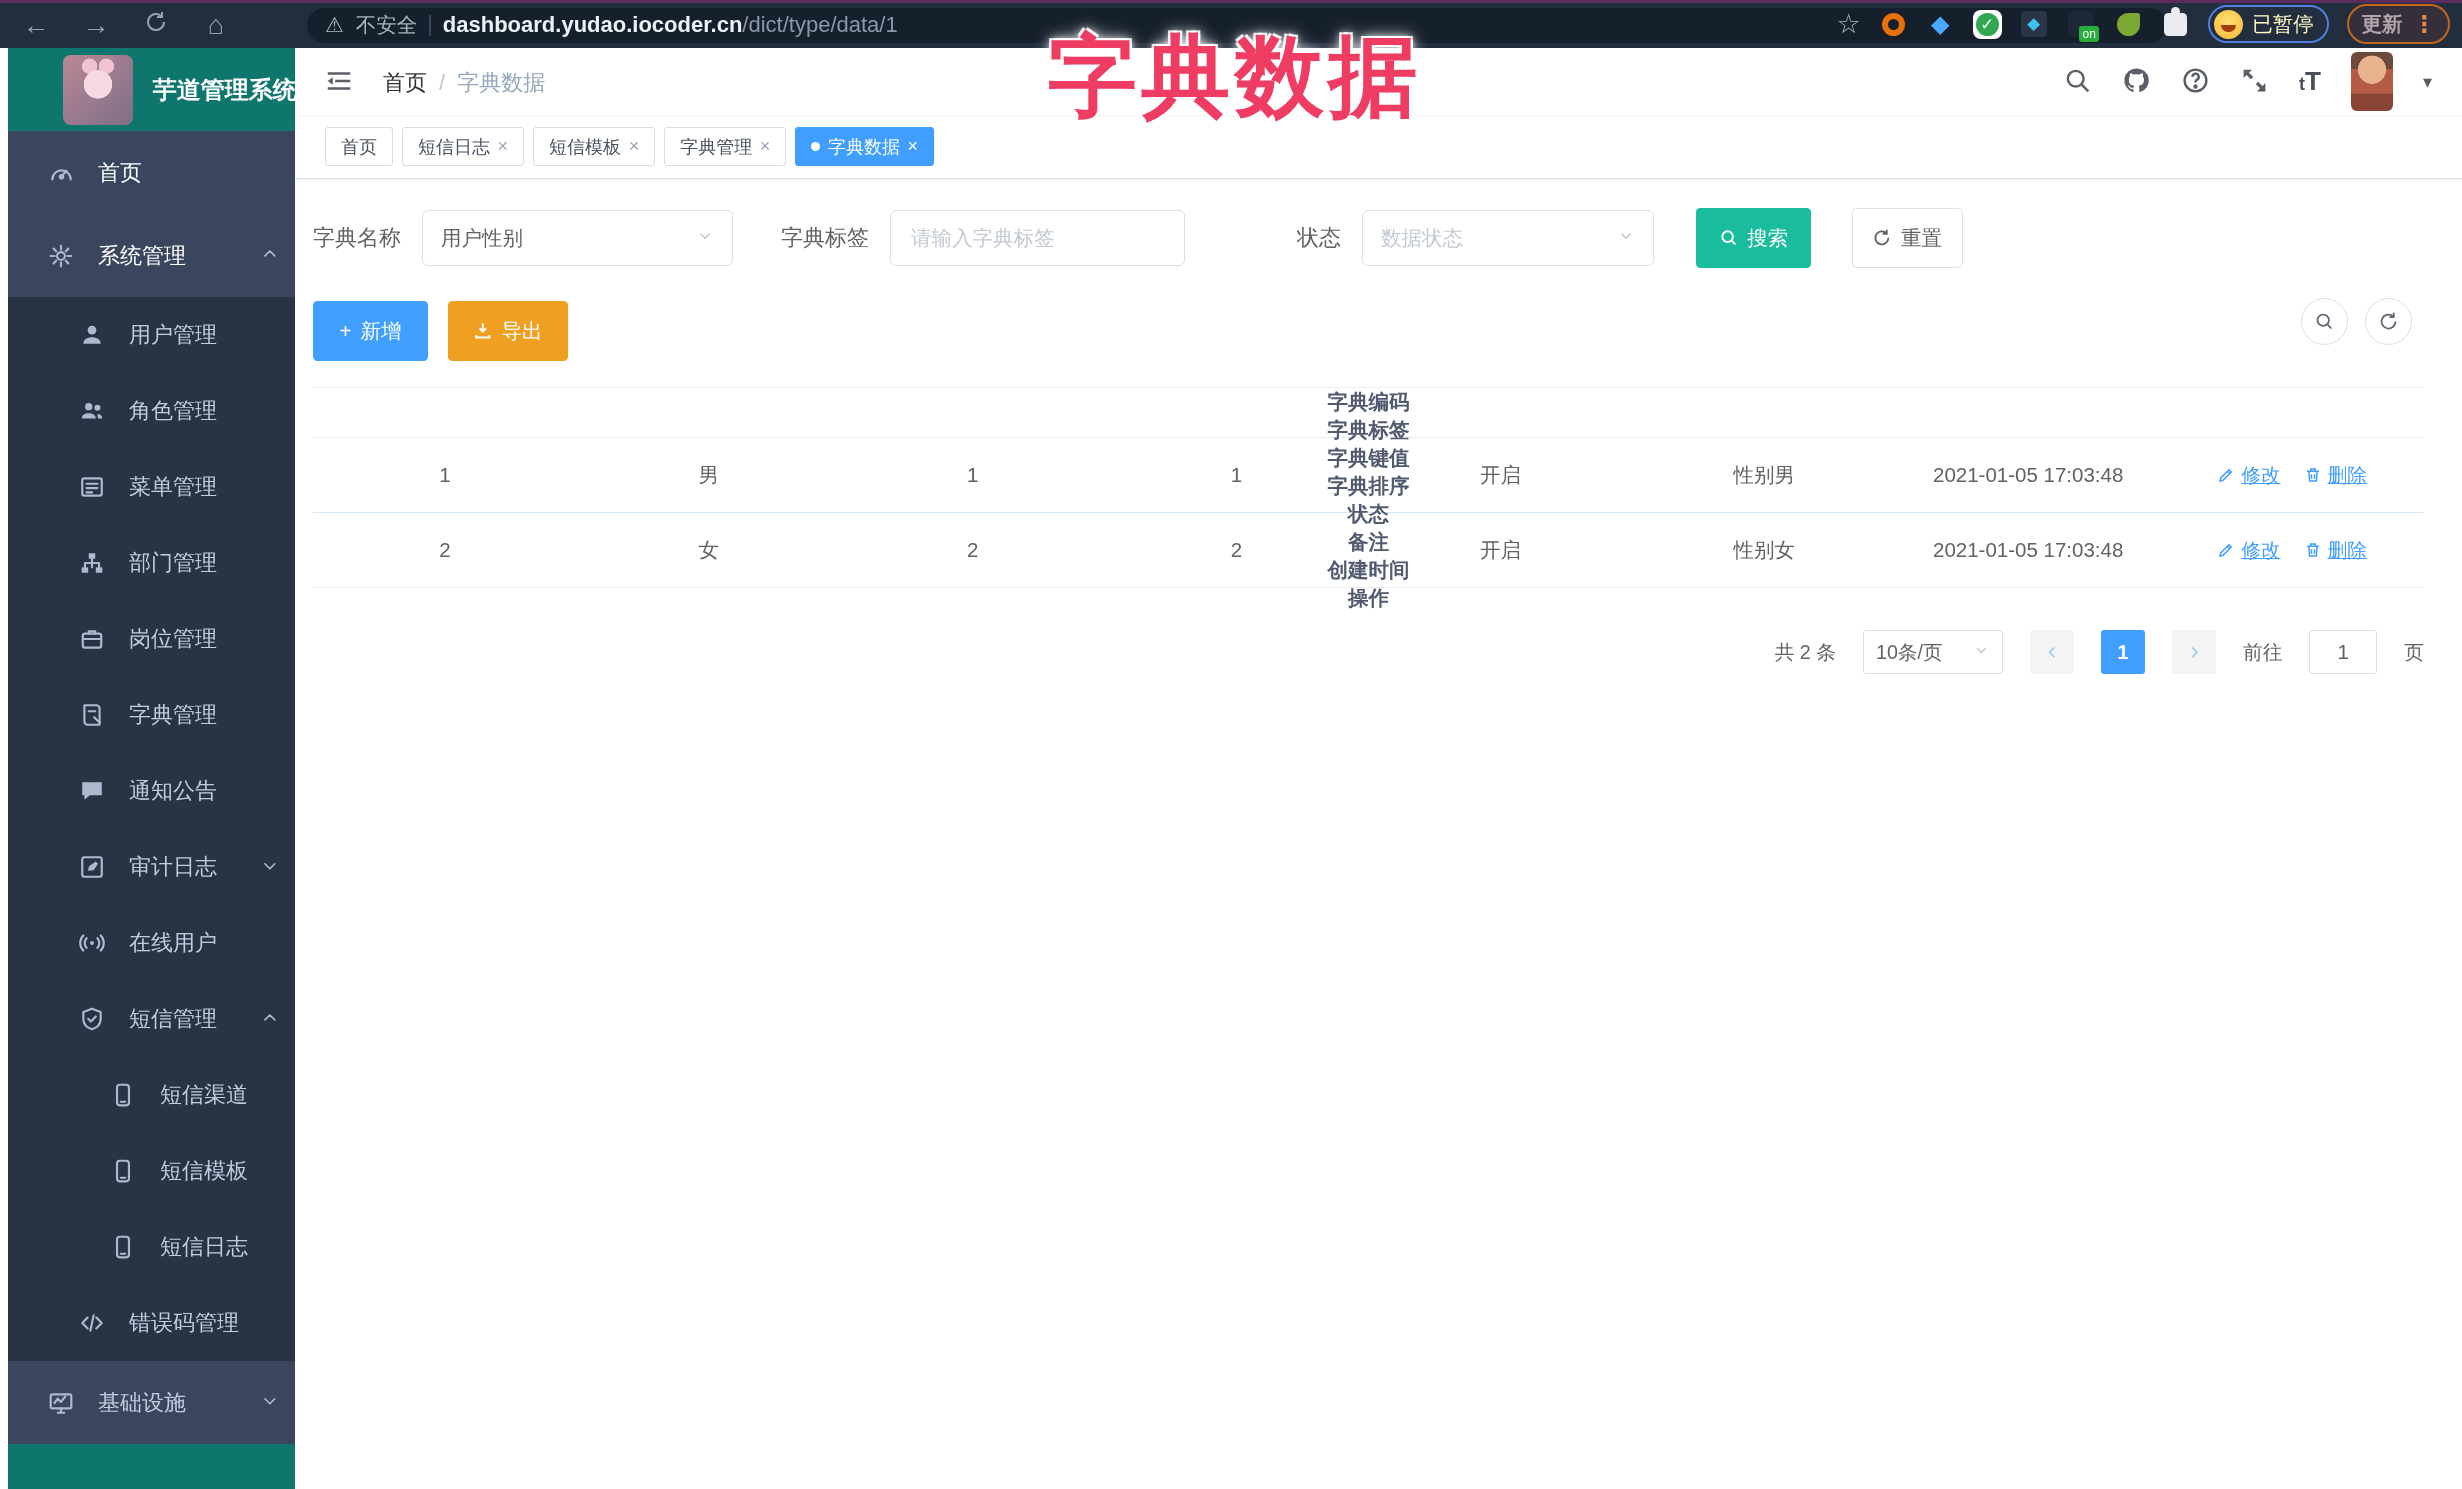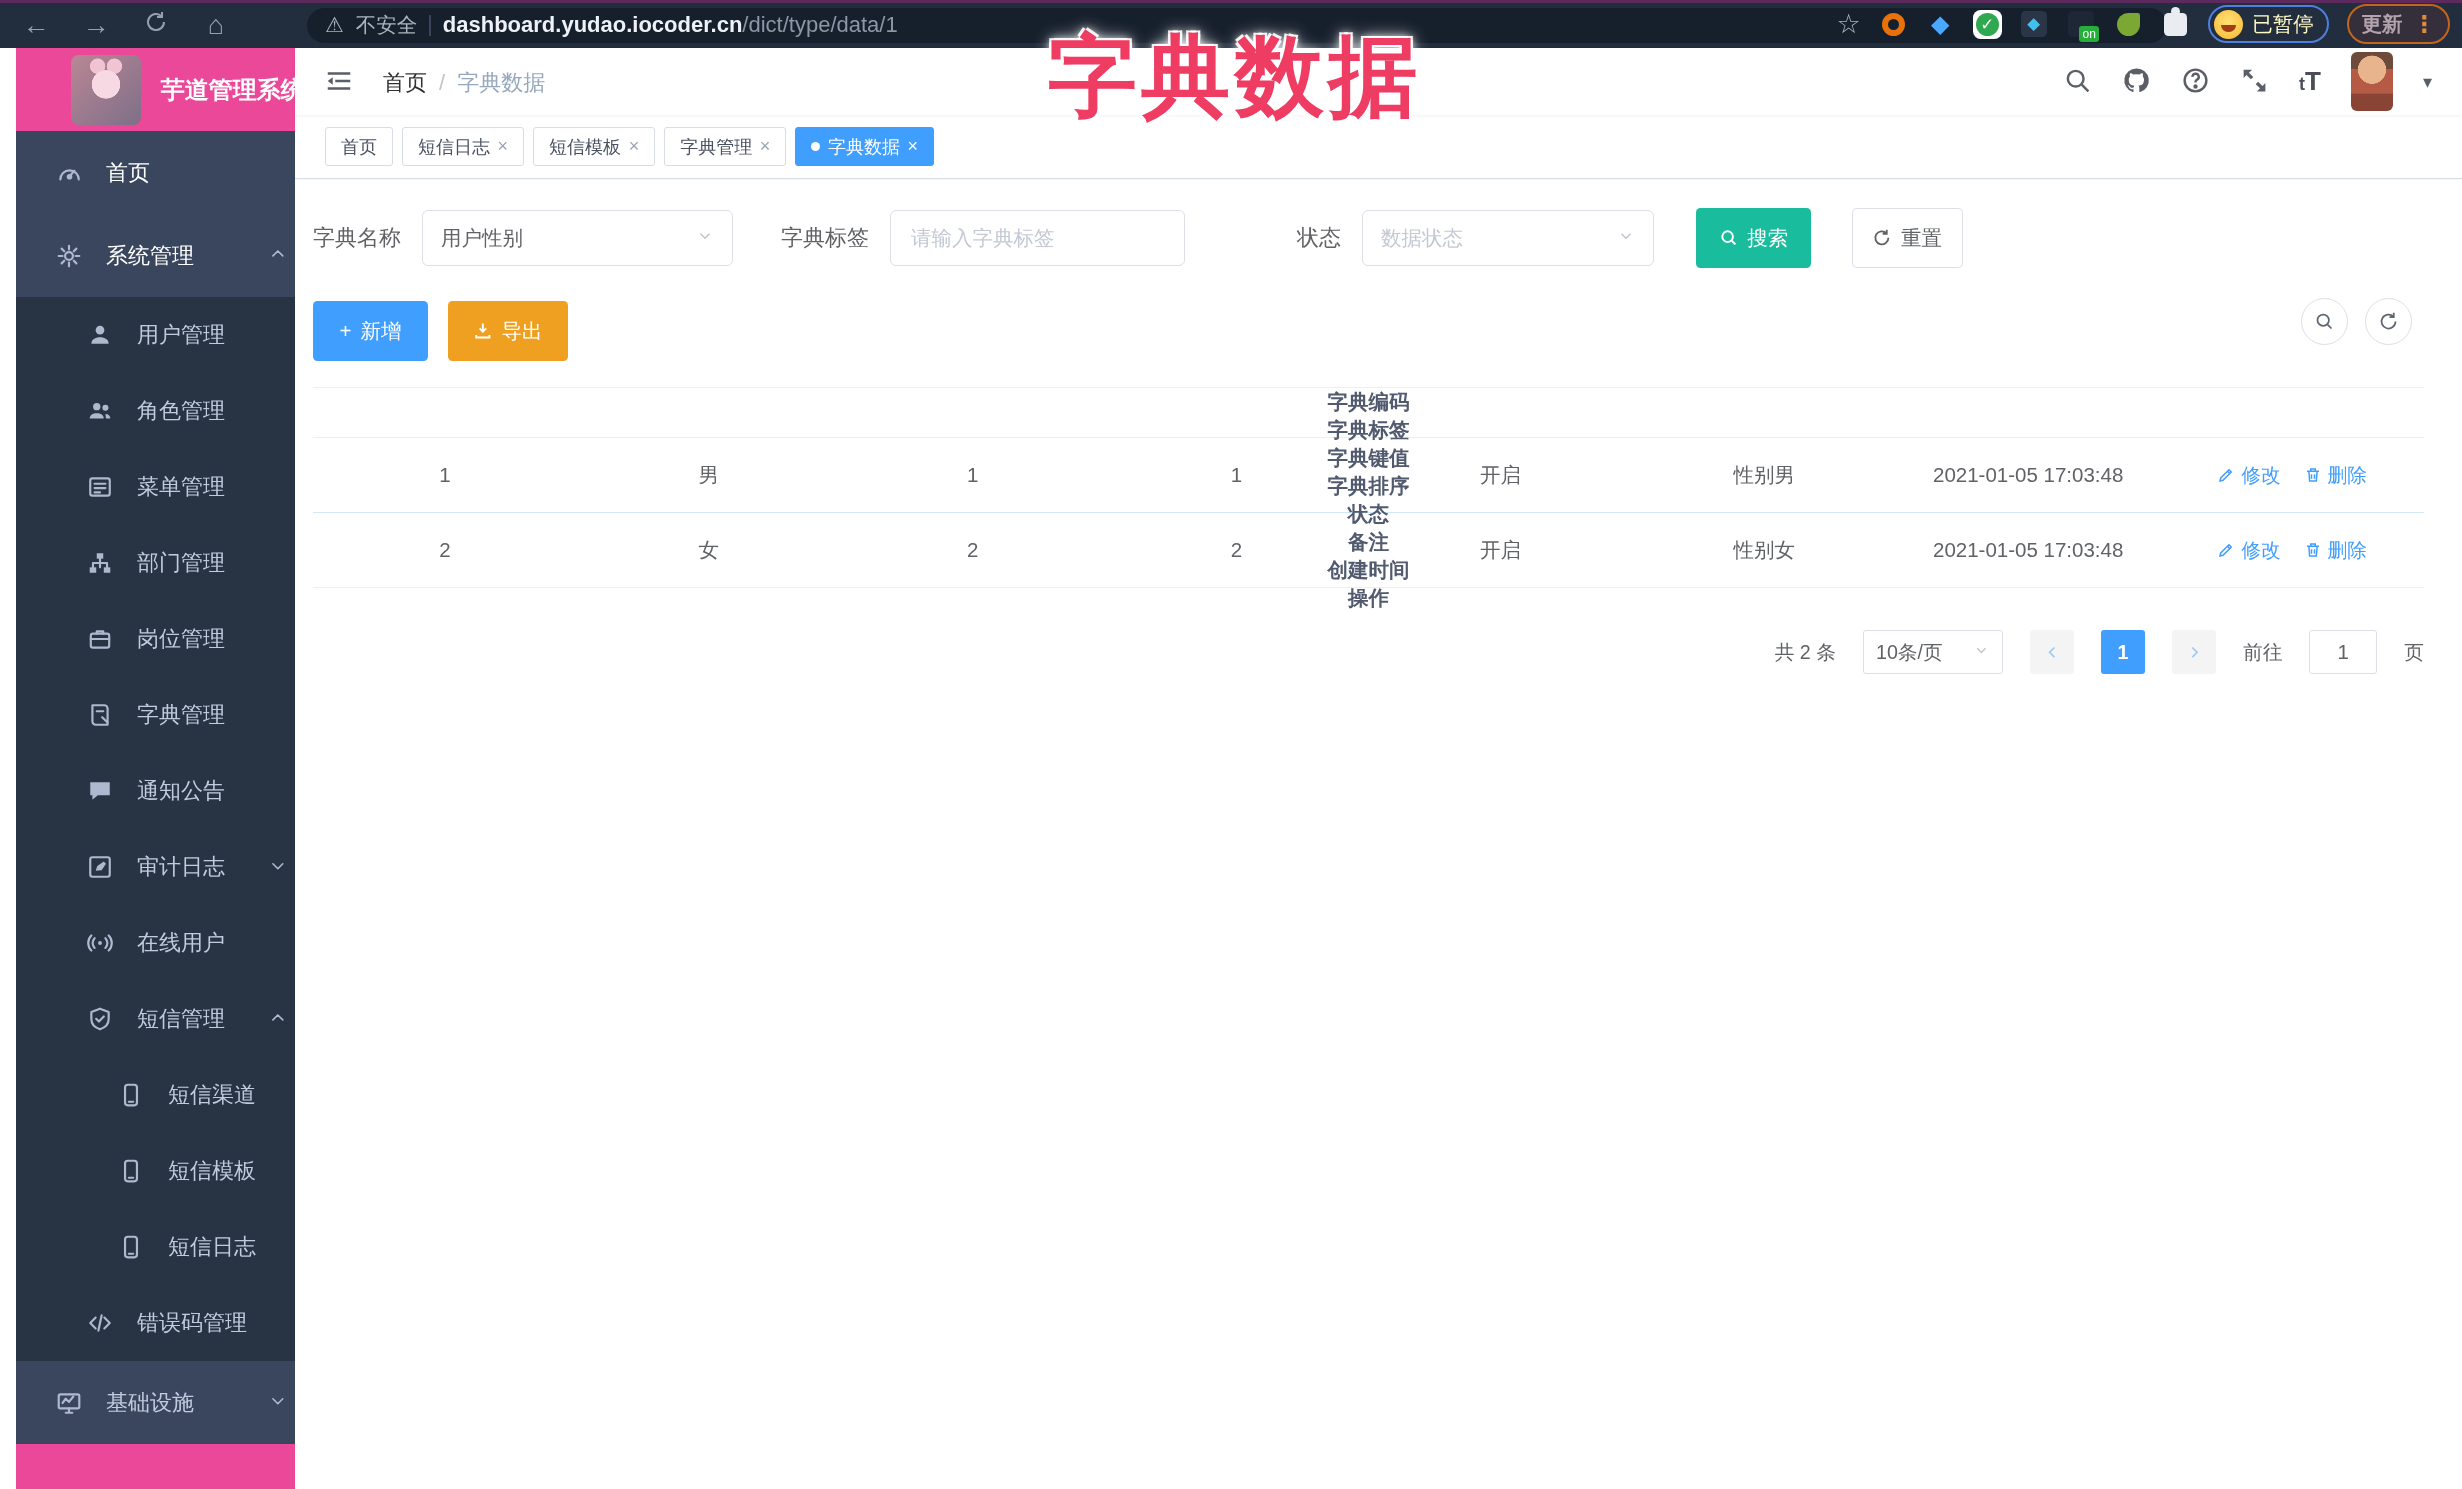--- a/index.html
+++ b/index.html
@@ -39,21 +39,21 @@
   .chip-update{display:flex;align-items:center;gap:10.6px;border:2.3px solid #c2661b;border-radius:21px;padding:3.8px 12px;background:rgba(110,50,55,.25);}
   .chip-update .t{color:#b3a3ad;font-size:20.5px;font-weight:bold;}
   .chip-update .dots{color:#e08a3c;font-size:23px;font-weight:bold;letter-spacing:0;}
 
   
   .overlay-title{position:absolute;left:1231px;top:16.7px;transform:translateX(-49%);z-index:60;
     font-size:89px;font-weight:bold;color:#ee3c63;letter-spacing:4.5px;white-space:nowrap;
     text-shadow:0 0 9px #fff,0 0 16.7px #fff,2.3px 2.3px 0 rgba(255,255,255,.9),-2.3px -2.3px 0 rgba(255,255,255,.9),2.3px -2.3px 0 rgba(255,255,255,.9),-2.3px 2.3px 0 rgba(255,255,255,.9);}
 
   
-  .sidebar{position:absolute;left:16px;top:48px;width:302px;height:1441px;background:#ec4899;overflow:hidden;}
+  .sidebar{position:absolute;left:8px;top:48px;width:302px;height:1441px;background:#0f766e;overflow:hidden;}
   .logo-row{height:83px;display:flex;align-items:center;padding-left:55px;gap:19.7px;}
   .logo-img{width:70px;height:70px;border-radius:7.6px;background:
     radial-gradient(circle at 50% 42%,#f6d9e2 0 26%,transparent 27%),
     radial-gradient(circle at 38% 16%,#f2c3d2 0 10%,transparent 11%),
     radial-gradient(circle at 62% 16%,#f2c3d2 0 10%,transparent 11%),
     linear-gradient(135deg,#b98795,#7e6f88);}
   .logo-title{color:#fff;font-size:24px;font-weight:bold;}
   .menu{display:flex;flex-direction:column;}
   .menu-item{display:flex;align-items:center;position:relative;cursor:pointer;}
   .menu-item.light{height:83px;background:#39465e;}
@@ -122,21 +122,21 @@
 
   .table{margin-top:26px;border-top:0.8px solid #ebeef5;}
   .tr{display:flex;}
   .th,.td{flex:1;text-align:center;display:flex;align-items:center;justify-content:center;font-size:20.5px;}
   .thead{height:50px;border-bottom:0.8px solid #ebeef5;flex-direction:column;}
   .thead .th{color:#515a6e;font-weight:bold;}
   .tbody .tr{height:75px;color:#606266;}
   .tbody .tr.r0{border-bottom:1.5px solid #cfe8fb;}
   .tbody .tr.r1{border-bottom:0.8px solid #ebeef5;}
   .ops{display:flex;gap:23px;justify-content:center;align-items:center;}
-  .oplink{display:flex;align-items:center;gap:6px;color:#409eff;font-size:19.7px;cursor:pointer;}
+  .oplink{display:flex;align-items:center;gap:6px;color:#409eff;font-size:19.7px;cursor:pointer;text-decoration:underline;}
   .oplink svg{width:18px;height:18px;}
 
   .pagination{margin-top:42px;display:flex;justify-content:flex-end;align-items:center;gap:27px;font-size:19.7px;color:#606266;}
   .pg-size{width:140px;height:44px;border:0.8px solid #dcdfe6;border-radius:3px;display:flex;align-items:center;justify-content:space-between;padding:0 12px;color:#606266;}
   .pg-size .car svg{width:16.7px;height:16.7px;color:#c0c4cc;}
   .pg-btn{width:44px;height:44px;background:#f4f4f5;border-radius:3px;display:flex;align-items:center;justify-content:center;color:#9ec9f7;cursor:pointer;}
   .pg-btn svg{width:16.7px;height:16.7px;}
   .pg-cur{width:44px;height:44px;background:#409eff;border-radius:3px;color:#fff;display:flex;align-items:center;justify-content:center;font-weight:bold;cursor:pointer;}
   .pg-goto input{width:68px;height:44px;border:0.8px solid #dcdfe6;border-radius:3px;text-align:center;font-size:20.5px;color:#606266;outline:none;}
 </style>

